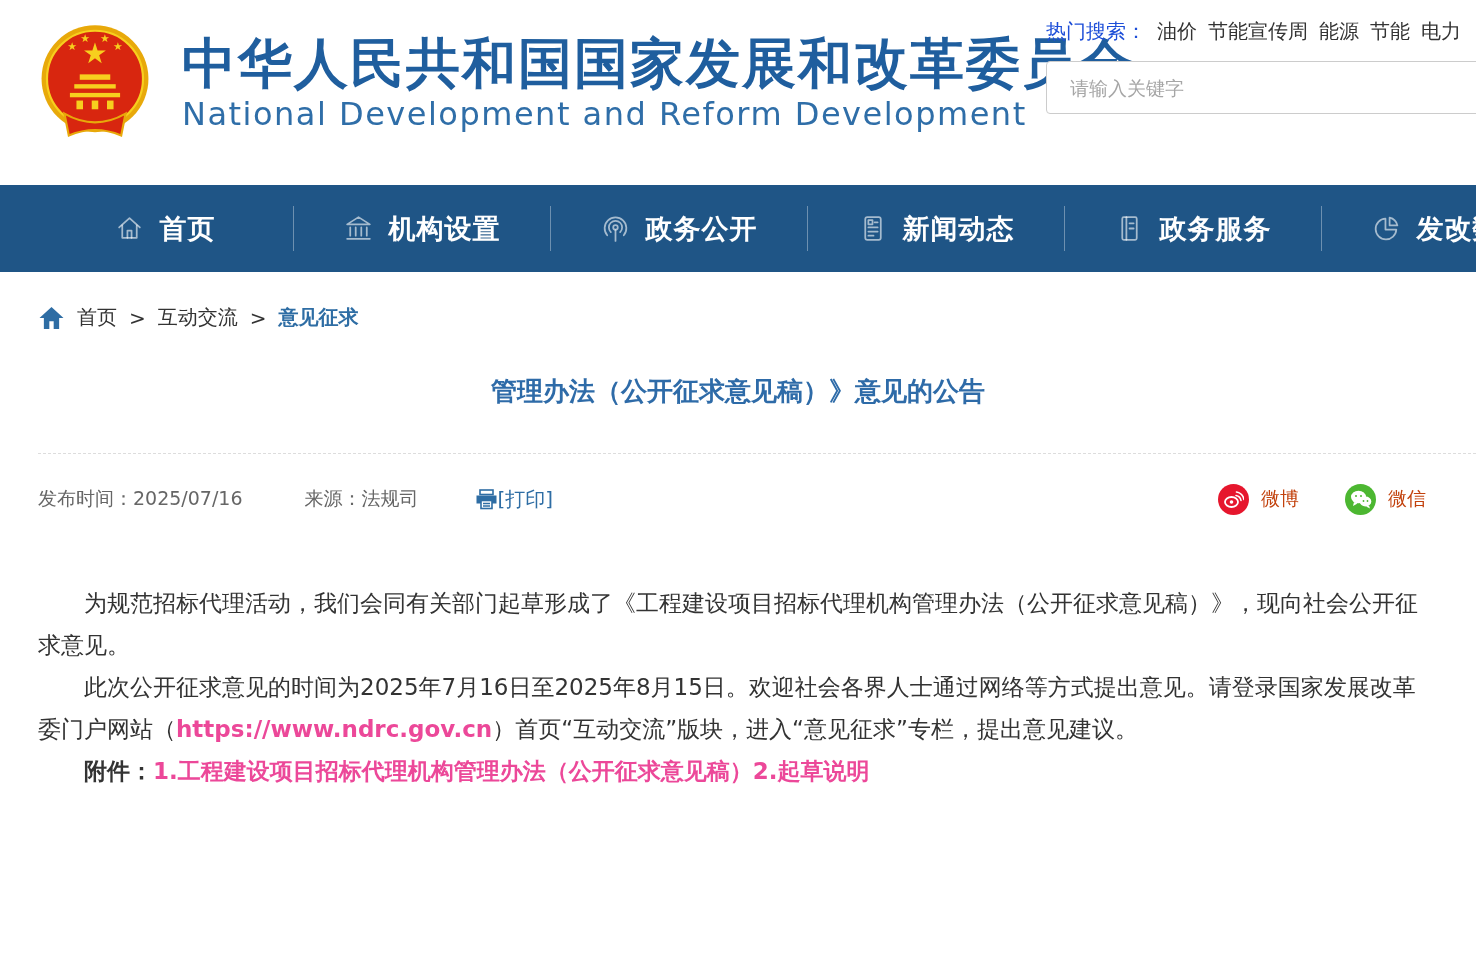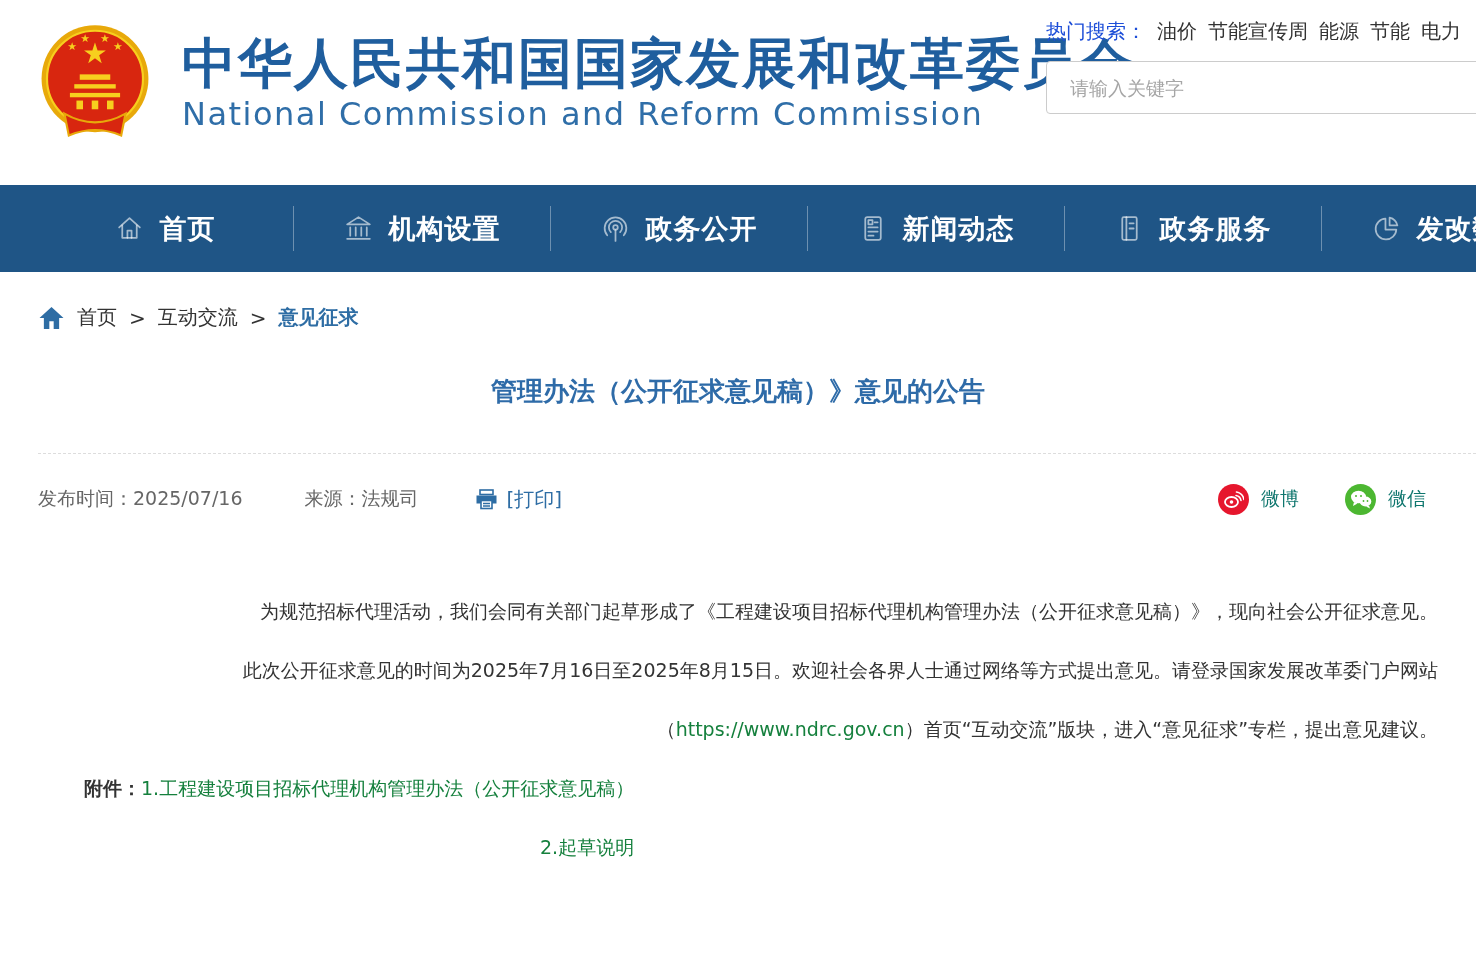--- a/index.html
+++ b/index.html
@@ -42,36 +42,36 @@
   .crumb-sep { color:#333; }
   .crumb-active { color:#2e6da4; font-weight:bold; }
 
   
   .art-title { margin-top:36px; text-align:center; font-size:26px; font-weight:bold;
     color:#2e6ba8; line-height:49px; }
   .dashed-div { margin:37px 0 0 38px; border-top:1px dashed #ddd; }
   .meta-row { display:flex; align-items:center; margin-top:28px; padding:0 50px 0 38px; height:34px; }
   .meta-item { font-size:19px; color:#666; white-space:nowrap; }
   .meta-src { margin-left:62px; }
-  .print-btn { margin-left:56px; display:flex; align-items:center; gap:9px; cursor:pointer; }
+  .print-btn { margin-left:56px; display:flex; align-items:center; cursor:pointer; }
   .print-label { font-size:20px; color:#2e6da4; }
   .share { margin-left:auto; display:flex; align-items:center; gap:14px; }
   .share-btn { display:flex; align-items:center; gap:12px; cursor:pointer; }
   .share-btn + .share-btn { margin-left:32px; }
-  .share-label { font-size:19px; color:#0f766e; }
+  .share-label { font-size:19px; color:#c2410c; }
   .badge { width:31px; height:31px; border-radius:50%; display:flex; align-items:center; justify-content:center; }
   .badge-weibo { background:#e6162d; }
   .badge-wechat { background:#4cb731; }
 
-  .article-body { margin-top:66px; padding:0 38px; font-size:19px; color:#333; line-height:59px;text-align:right; }
+  .article-body { margin-top:66px; padding:0 38px; font-size:23px; color:#333; line-height:42px; }
   .article-body p { text-indent:2em; }
-  .blue-link { color:#15803d; cursor:pointer; text-decoration:none; }
+  .blue-link { color:#ec4899; cursor:pointer; text-decoration:none;font-weight:bold; }
   .attach-row { display:flex; align-items:flex-start; margin-left:46px; }
   .attach-label { white-space:nowrap;font-weight:bold; }
-  .attach-links { display:flex; flex-direction:column; }
+  .attach-links { display:flex; flex-direction:row; }
 </style>
 </head>
 <body>
 
 <div class="corner-mark"></div>
 
 <div class="header">
   <div class="logo-row">
     <svg class="emblem" viewBox="0 0 100 110">
       <circle cx="50" cy="52" r="49" fill="#e8a90a"></circle>
@@ -85,21 +85,21 @@
       <rect x="36" y="48" width="28" height="5" fill="#f7cf1e"></rect>
       <rect x="31" y="57" width="38" height="4" fill="#f7cf1e"></rect>
       <rect x="27" y="65" width="46" height="4" fill="#f7cf1e"></rect>
       <rect x="33" y="72" width="6" height="8" fill="#f7cf1e"></rect>
       <rect x="47" y="72" width="6" height="8" fill="#f7cf1e"></rect>
       <rect x="61" y="72" width="6" height="8" fill="#f7cf1e"></rect>
       <path d="M22,84 Q50,100 78,84 L74,104 Q50,94 26,104 Z" fill="#d8260f" stroke="#e8a90a" stroke-width="2"></path>
     </svg>
     <div class="titles">
       <div class="title-cn">中华人民共和国国家发展和改革委员会</div>
-      <div class="title-en">National Commission and Reform Commission</div>
+      <div class="title-en">National Development and Reform Development</div>
     </div>
   </div>
 
   <div class="search-area">
     <div class="hot-row">
       <span class="hot-label">热门搜索：</span>
       <span class="hot-term">油价</span>
       <span class="hot-term">节能宣传周</span>
       <span class="hot-term">能源</span>
       <span class="hot-term">节能</span>

